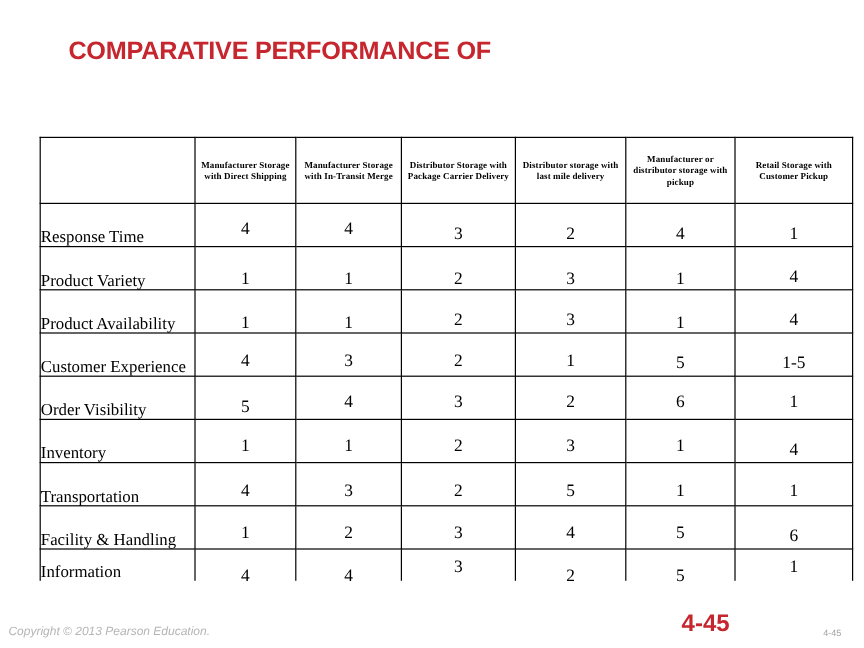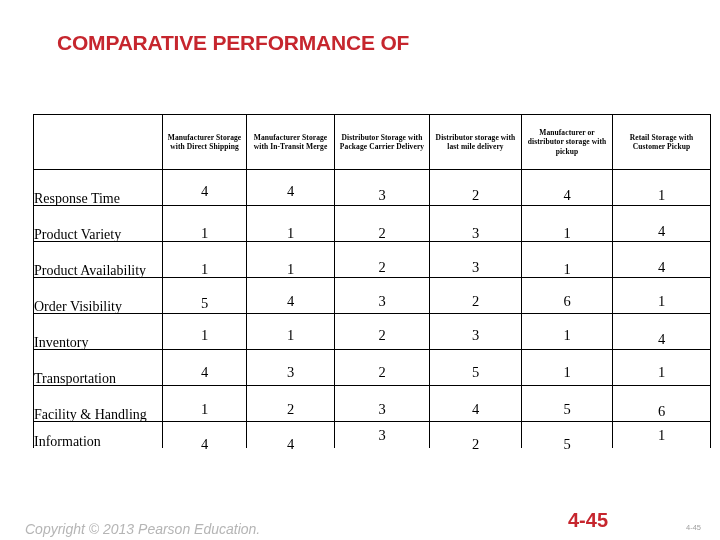--- a/index.html
+++ b/index.html
@@ -108,24 +108,23 @@
   #perf-table tbody tr.last-row { height: 26px; }
   #perf-table tbody tr.last-row td { border-bottom: none; }
 
   
   #copyright {
     position: absolute;
     left: 7px;
     top: 521px;
     font-family: "Liberation Sans", sans-serif;
     font-style: italic;
-    font-size: 14px;
+    font-size: 10px;
     color: #B5B5B5;
     white-space: nowrap;
-    margin-left: 18px;
   }
   #slide-number-big {
     position: absolute;
     left: 568px;
     top: 509px;
     font-family: "Liberation Sans", sans-serif;
     font-weight: bold;
     font-size: 20px;
     color: #C6262E;
     letter-spacing: 0px;
@@ -228,20 +227,41 @@
           <span>3</span>
         </td>
       <td class="val">
           <span>1</span>
         </td>
       <td class="val mid">
           <span>4</span>
         </td>
     </tr>
 
+    <tr>
+      <td class="row-label">Customer Experience</td>
+      <td class="val">
+          <span>4</span>
+        </td>
+      <td class="val">
+          <span>3</span>
+        </td>
+      <td class="val">
+          <span>2</span>
+        </td>
+      <td class="val">
+          <span>1</span>
+        </td>
+      <td class="val mid">
+          <span>5</span>
+        </td>
+      <td class="val mid">
+          <span>1-5</span>
+        </td>
+    </tr>
 
     <tr>
       <td class="row-label">Order Visibility</td>
       <td class="val mid">
           <span>5</span>
         </td>
       <td class="val">
           <span>4</span>
         </td>
       <td class="val">

